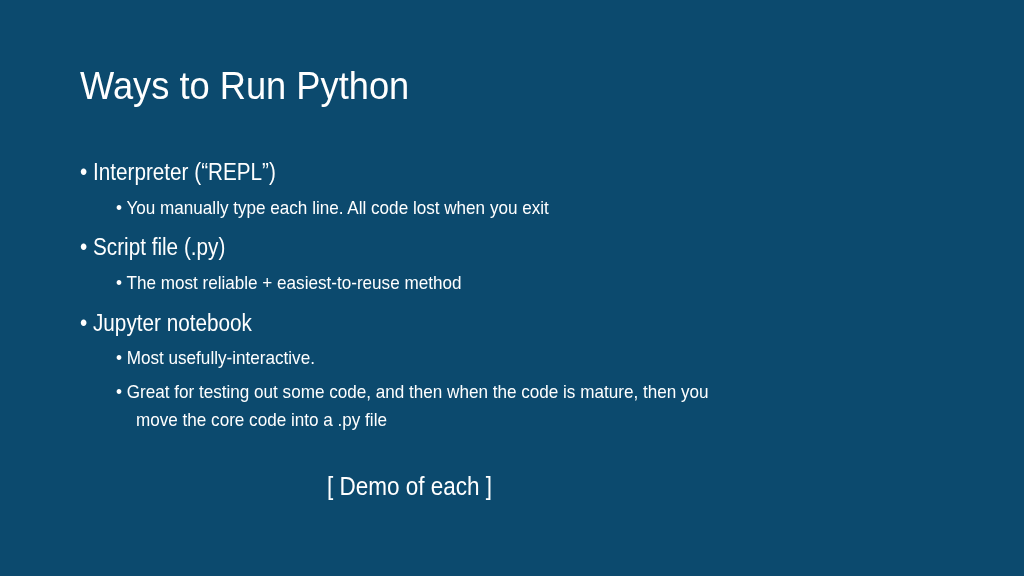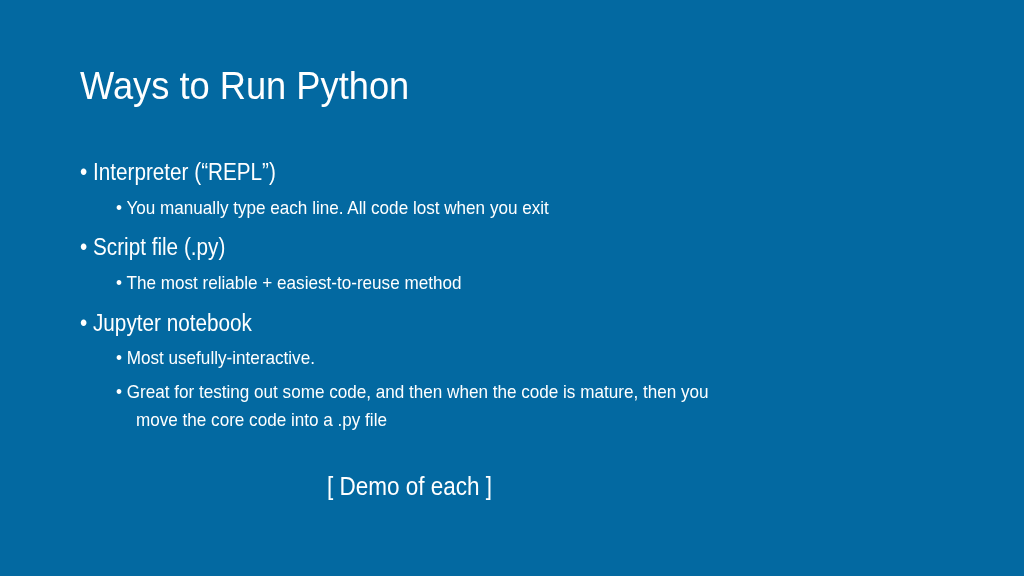--- a/index.html
+++ b/index.html
@@ -12,21 +12,21 @@
     }
     body {
       position: relative;
       color: #ffffff;
       font-family: "Liberation Sans", "DejaVu Sans", sans-serif;
     }
     .slide {
       position: absolute;
       left: 0; top: 0;
       width: 1024px; height: 576px;
-      background: #0369a1;
+      background: #0c4a6e;
     }
     .title {
       position: absolute;
       left: 80px;
       top: 62px;
       font-size: 39px;
       font-weight: 300;
       letter-spacing: 0px;
       line-height: 48px;
       white-space: nowrap;

